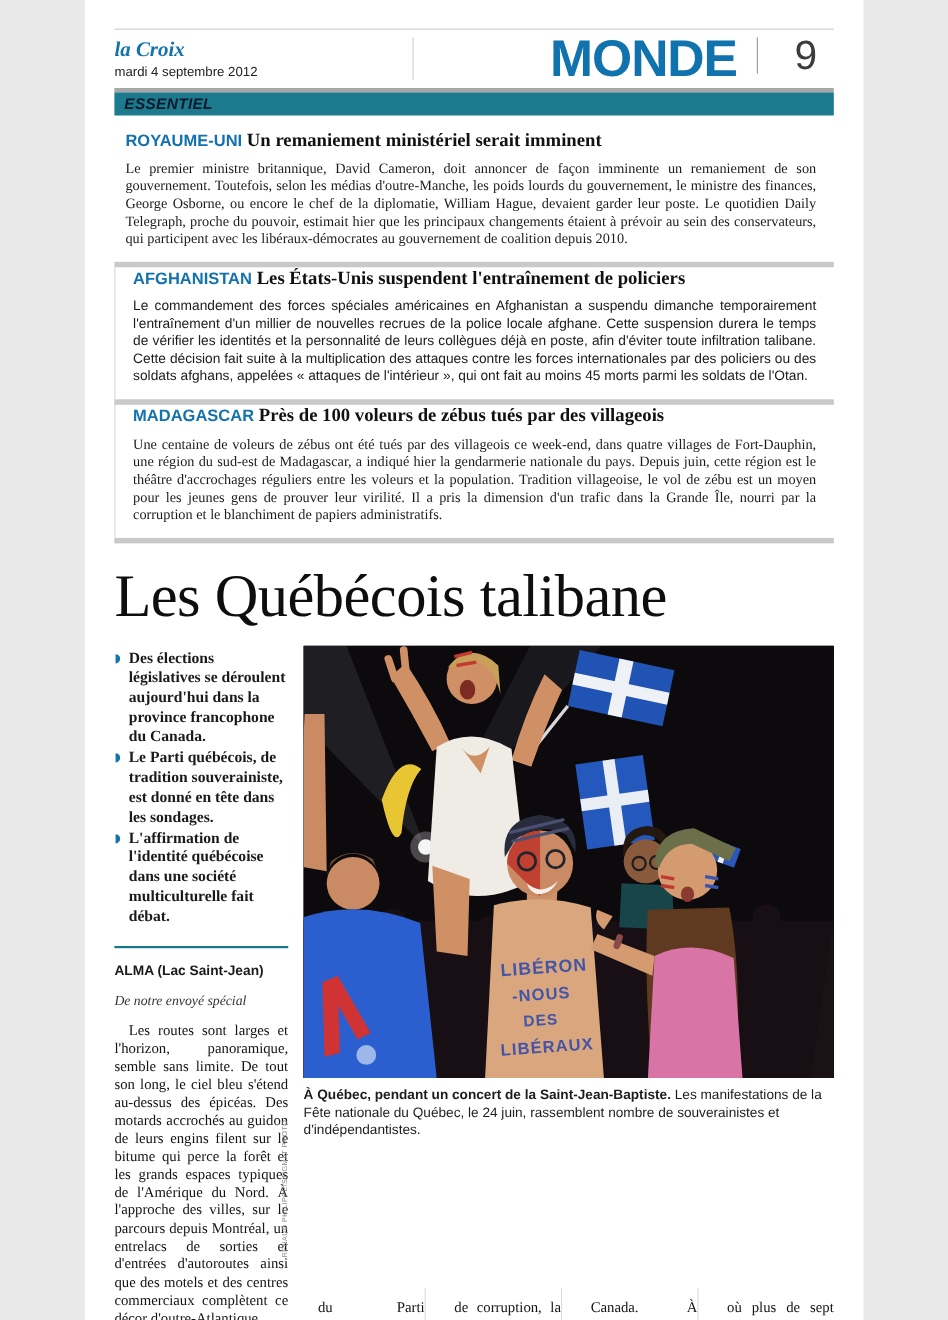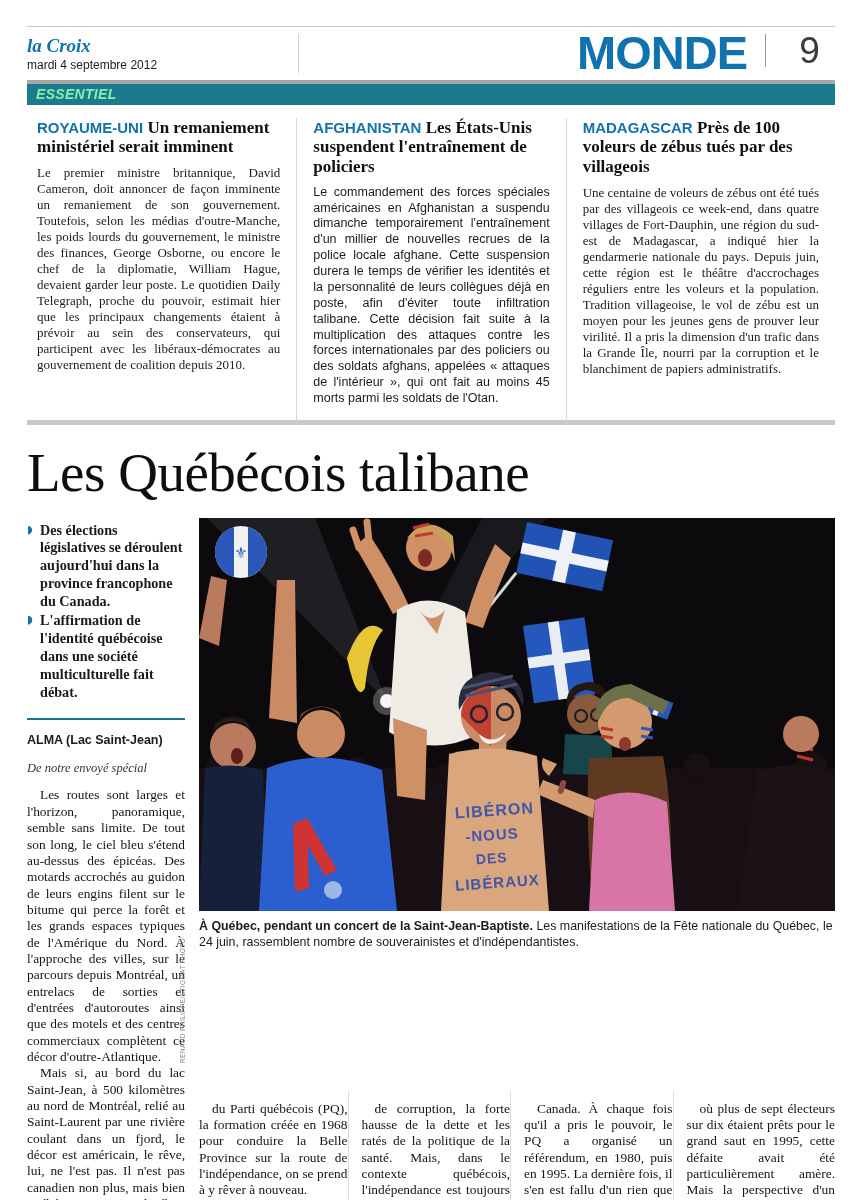--- a/index.html
+++ b/index.html
@@ -1,34 +1,34 @@
 <!DOCTYPE html>
 <html lang="fr"><head>
 <meta charset="utf-8">
 <style>
   * { box-sizing: border-box; }
   html,body { margin:0; padding:0; background:#e9e9e9; }
   .page {
-    width:862px; height:1200px; margin:0 auto; background:#fff;
+    width:708px; height:1200px; margin:0 auto; background:#fff;
     padding:26px 27px 0; overflow:hidden; position:relative;
     font-family:"Liberation Serif", serif; color:#1a1a1a;
   }
   
   .masthead { display:flex; align-items:stretch; border-top:1px solid #c9c9c9; padding:7px 0 2px; }
   .brand { width:272px; border-right:1px solid #d2d2d2; padding-top:2px; }
   .brand-name { color:#1272ad; font-style:italic; font-weight:bold; font-size:19px; line-height:1; }
   .brand-date { font-family:"Liberation Sans",sans-serif; font-size:12px; color:#222; margin-top:3px; }
   .mast-right { margin-left:auto; display:flex; align-items:flex-start; }
   .monde { font-family:"Liberation Sans",sans-serif; font-weight:bold; font-size:47px; color:#1173ae; letter-spacing:-1px; line-height:.82; padding-right:18px; }
   .pagenum { border-left:1px solid #9a9a9a; padding:0 6px 0 24px; font-family:"Liberation Sans",sans-serif; font-size:37px; color:#3c3c3c; line-height:.9; min-width:70px; text-align:center; }
   .graybar { height:4px; background:#a7a7a7; margin-top:5px; }
-  .banner { height:21px; background:#1b7a8e; color:#86efac; font-family:"Liberation Sans",sans-serif;
+  .banner { height:21px; background:#1b7a8e; color:#0f172a; font-family:"Liberation Sans",sans-serif;
             font-weight:bold; font-style:italic; font-size:14px; line-height:21px; padding-left:9px; letter-spacing:.3px; }
   
-  .ess { display:grid; grid-template-columns:1fr 1fr 1fr; margin-top:13px; }
+  .ess { display:grid; grid-template-columns:1fr; margin-top:13px; }
   .ess-item { padding:0 16px 13px 16px; border-bottom:5px solid #c9c9c9; }
   .ess-item:first-child { padding-left:10px; }
   .ess-item + .ess-item { border-left:1px solid #d7d7d7; }
   .ess h3 { margin:0 0 8px; font-weight:bold; font-size:17px; line-height:1.16; color:#111; }
   .kick { font-family:"Liberation Sans",sans-serif; color:#1272ad; font-size:15px; }
   .ess-body { font-size:13px; line-height:1.23; text-align:justify; margin:0; color:#1b1b1b; }
   .ess-item.sans .ess-body { font-family:"Liberation Sans",sans-serif; font-size:12.5px; line-height:1.27; }
   
   h1.headline { font-weight:normal; font-size:55px; line-height:1.03; letter-spacing:-.5px; color:#0e0e0e; margin:20px 0 16px; }
   
@@ -84,21 +84,21 @@
     </article>
   </section>
 
   <h1 class="headline"><span>Les Québécois talibane</span><br></h1>
 
   <section class="article">
 
     <div class="rail">
       <ul class="standfirst">
         <li><span class="sf-marker">◗</span><span>Des élections législatives se déroulent aujourd'hui dans la province francophone du Canada.</span></li>
-        <li><span class="sf-marker">◗</span></li>
+        <li><span class="sf-marker">◗</span><span>Le Parti québécois, de tradition souverainiste, est donné en tête dans les sondages.</span></li>
         <li><span class="sf-marker">◗</span><span>L'affirmation de l'identité québécoise dans une société multiculturelle fait débat.</span></li>
       </ul>
       <hr class="rail-rule">
       <p class="dateline">ALMA (Lac Saint-Jean)</p>
       <p class="byline">De notre envoyé spécial</p>
       <div class="bodytext">
         <p>Les routes sont larges et l'horizon, panoramique, semble sans limite. De tout son long, le ciel bleu s'étend au-dessus des épicéas. Des motards accrochés au guidon de leurs engins filent sur le bitume qui perce la forêt et les grands espaces typiques de l'Amérique du Nord. À l'approche des villes, sur le parcours depuis Montréal, un entrelacs de sorties et d'entrées d'autoroutes ainsi que des motels et des centres commerciaux complètent ce décor d'outre-Atlantique.</p>
         <p>Mais si, au bord du lac Saint-Jean, à 500 kilomètres au nord de Montréal, relié au Saint-Laurent par une rivière coulant dans un fjord, le décor est américain, le rêve, lui, ne l'est pas. Il n'est pas canadien non plus, mais bien québécois. Ici, c'est la fleur de lys qui flotte dans les airs, pas la feuille d'érable. Les « bleuets », surnom des habitants de cette région, du nom d'une baie qui pousse en abondance, sont toujours très attachés aux valeurs du Québec et au projet de souveraineté. Alors, quand les sondages envisagent une victoire, même serrée, aux élections législatives d'aujourd'hui</p>
       </div>
     </div>

